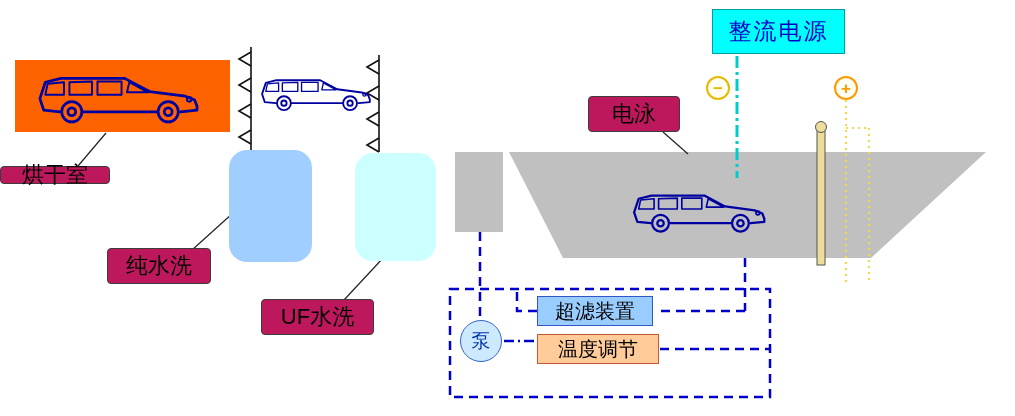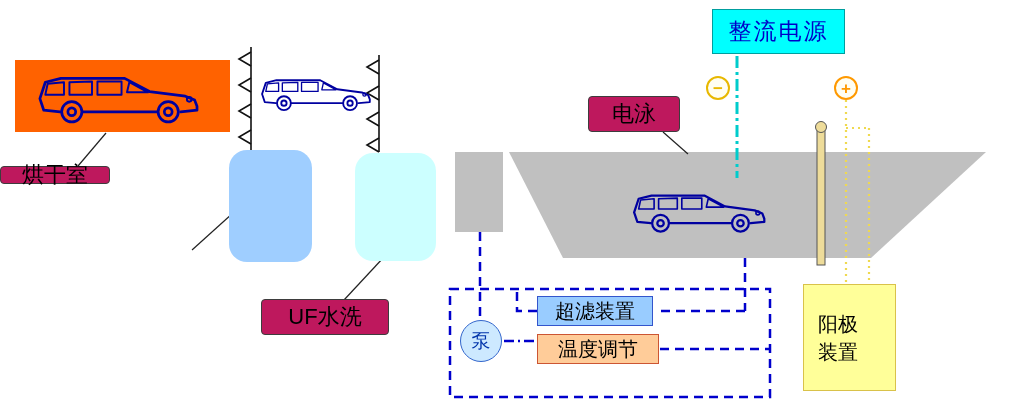--- a/index.html
+++ b/index.html
@@ -120,28 +120,27 @@
     </svg>
 
   <div class="abs tank-round" style="left:229px;top:150px;width:83px;height:112px;background:#9FCEFF;"></div>
   <div class="abs tank-round" style="left:355px;top:153px;width:81px;height:108px;background:#CCFFFF;"></div>
 
   <svg class="car" style="left:628px;top:182px;" width="145" height="58" viewBox="0 0 220 90">
       <use href="#car-shape"></use>
     </svg>
 
   <div class="abs label" style="left:0;top:166px;width:110px;height:18px;">烘干室</div>
-  <div class="abs label" style="left:261px;top:299px;width:128px;height:36px;">UF水洗</div>
+  <div class="abs label" style="left:107px;top:248px;width:104px;height:36px;">纯水洗</div>
+  <div class="abs label" style="left:261px;top:299px;width:113px;height:36px;">UF水洗</div>
   <div class="abs label" style="left:588px;top:96px;width:92px;height:36px;">电泳</div>
 
   <div class="abs rectifier" style="left:712px;top:9px;width:133px;height:45px;">整流电源</div>
 
   <div class="abs pole minus" style="left:706px;top:76px;">−</div>
   <div class="abs pole plus" style="left:834px;top:76px;">+</div>
 
-  <div class="abs anode-box" style="left:803px;top:284px;width:93px;height:107px;">阳极
-装置</div>
 
   <div class="abs pump" style="left:460px;top:320px;">泵</div>
   <div class="abs proc-box ultra" style="left:537px;top:296px;width:116px;height:30px;">超滤装置</div>
   <div class="abs proc-box temp" style="left:537px;top:334px;width:122px;height:30px;text-align:right;">温度调节</div>
 
 </div>
 
 </body></html>

